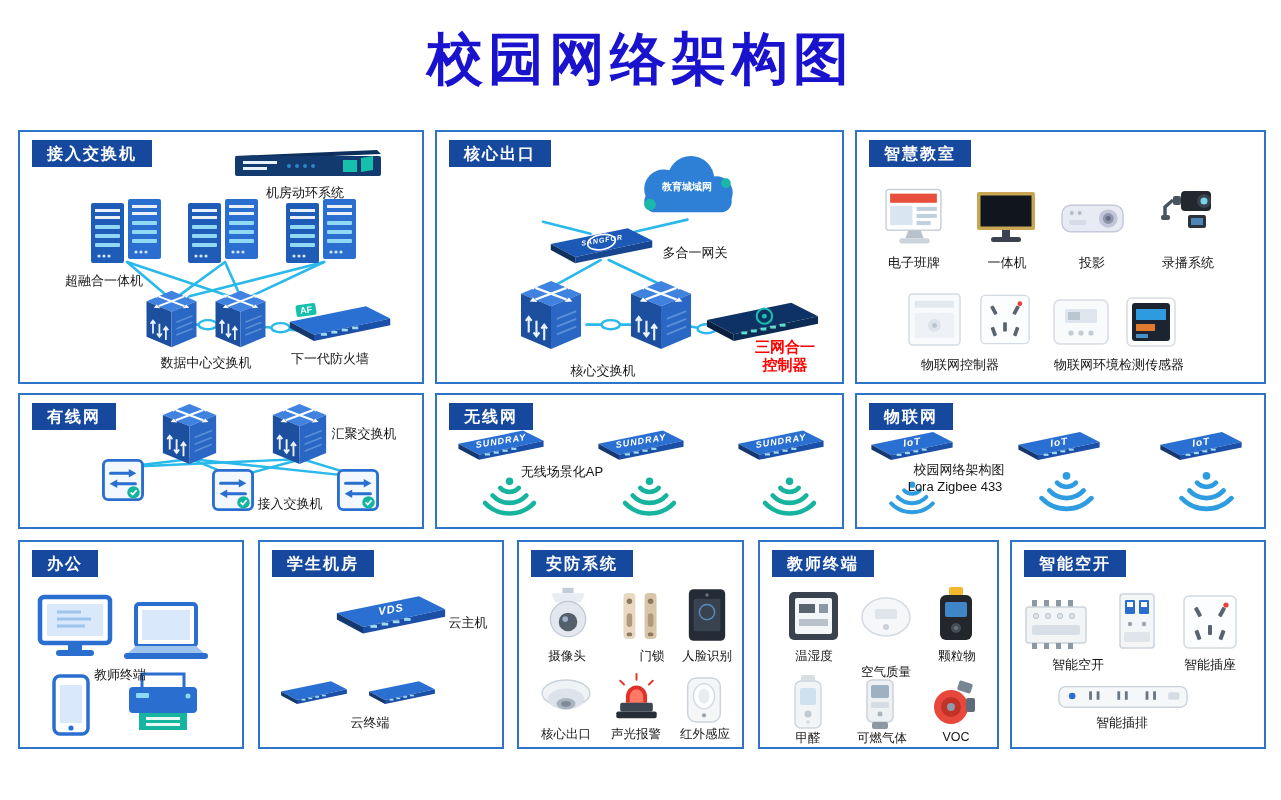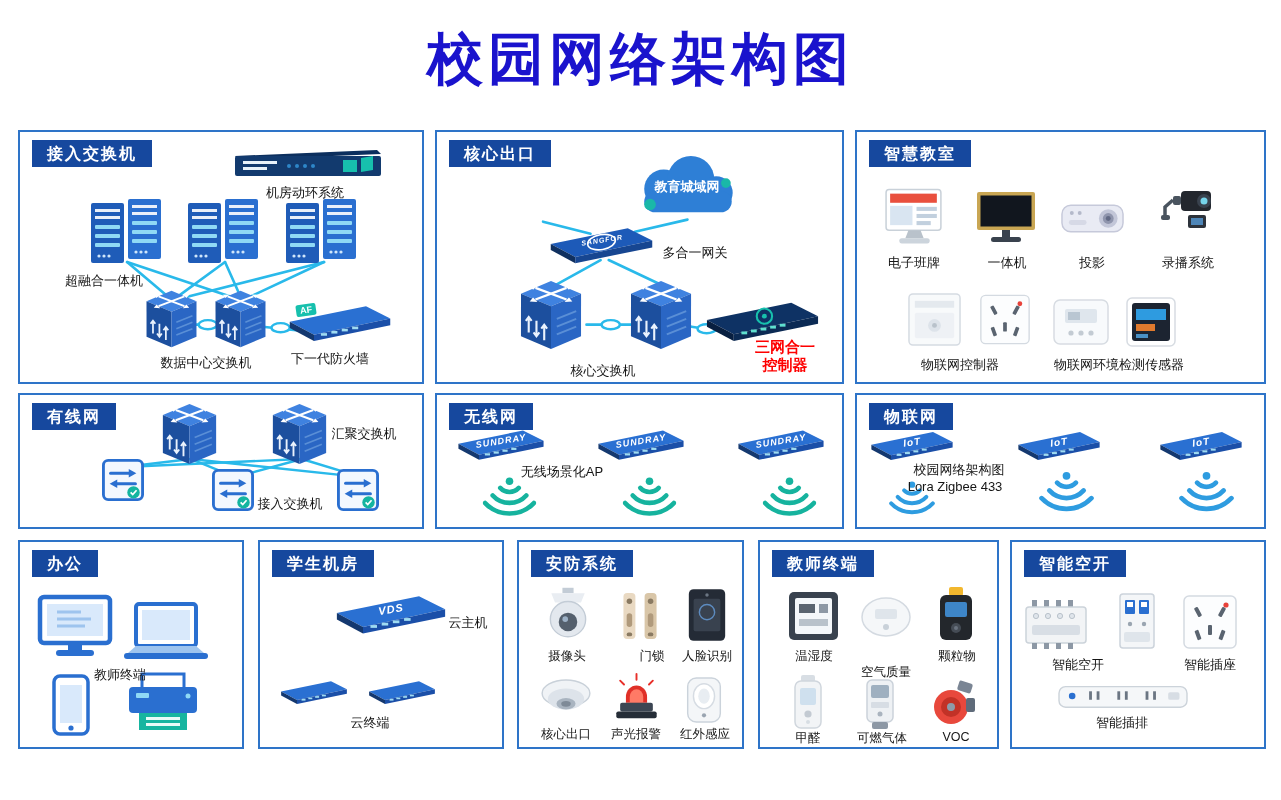--- a/index.html
+++ b/index.html
@@ -17,21 +17,21 @@
        white-space:nowrap;z-index:2}
   .lbl.red{color:#fe0000;font-weight:bold;font-size:15px}
   .lbl.sm{font-size:12.5px}
   .brand{position:absolute;left:50%;top:44%;transform:translate(-50%,-50%) rotate(-9deg);
          color:#fff;font-weight:bold;font-style:italic;white-space:nowrap;z-index:2;letter-spacing:1px}
   .badge{position:absolute;left:8px;top:4px;background:#17c0ad;color:#fff;font-size:9px;
          font-weight:bold;padding:1px 4px;border-radius:2px;transform:rotate(-8deg);z-index:2}
   .pill{position:absolute;left:50%;top:54%;transform:translate(-50%,-50%);background:#fff;
         color:#17508f;font-weight:bold;font-size:13px;padding:1px 10px;border-radius:12px;z-index:2}
   .cloudtext{position:absolute;left:50%;top:50%;transform:translate(-50%,-50%);color:#fff;
-             font-weight:bold;font-size:13px;white-space:nowrap;z-index:2}
+             font-weight:bold;font-size:10px;white-space:nowrap;z-index:2}
 </style>
 </head>
 <body>
 
 <svg width="0" height="0" style="position:absolute" aria-hidden="true">
 <defs>
   <symbol id="i-servers" viewBox="0 0 72 66">
     <rect x="1" y="5" width="33" height="60" rx="2" fill="#1f5cb8"></rect>
     <rect x="38" y="1" width="33" height="60" rx="2" fill="#2a6fd0"></rect>
     <g fill="#fff" opacity=".9">

